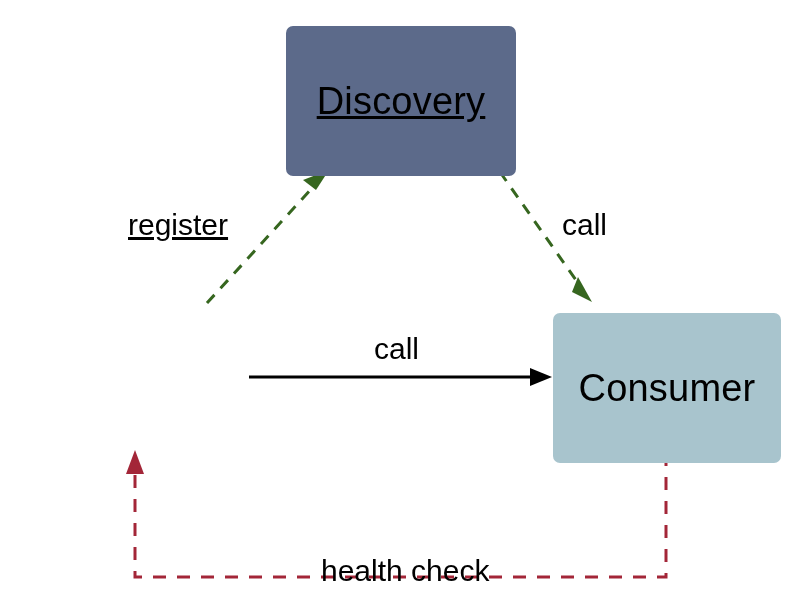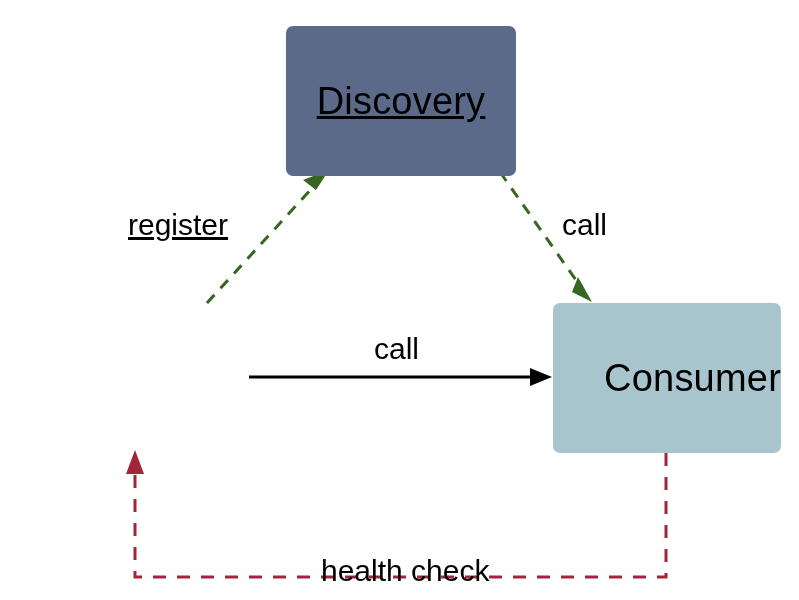--- a/index.html
+++ b/index.html
@@ -60,24 +60,23 @@
     text-decoration: underline;
   }
   #node-provider {
     left: 21px;
     top: 303px;
     width: 228px;
     height: 150px;
   }
   #node-consumer {
     left: 553px;
-    top: 303px;
+    top: 313px;
     width: 228px;
     height: 150px;
-    justify-content: flex-end;
   }
   #label-register {
     left: 128px;
     top: 210px;
     text-decoration: underline;
   }
   #label-poll {
     left: 562px;
     top: 210px;
   }

